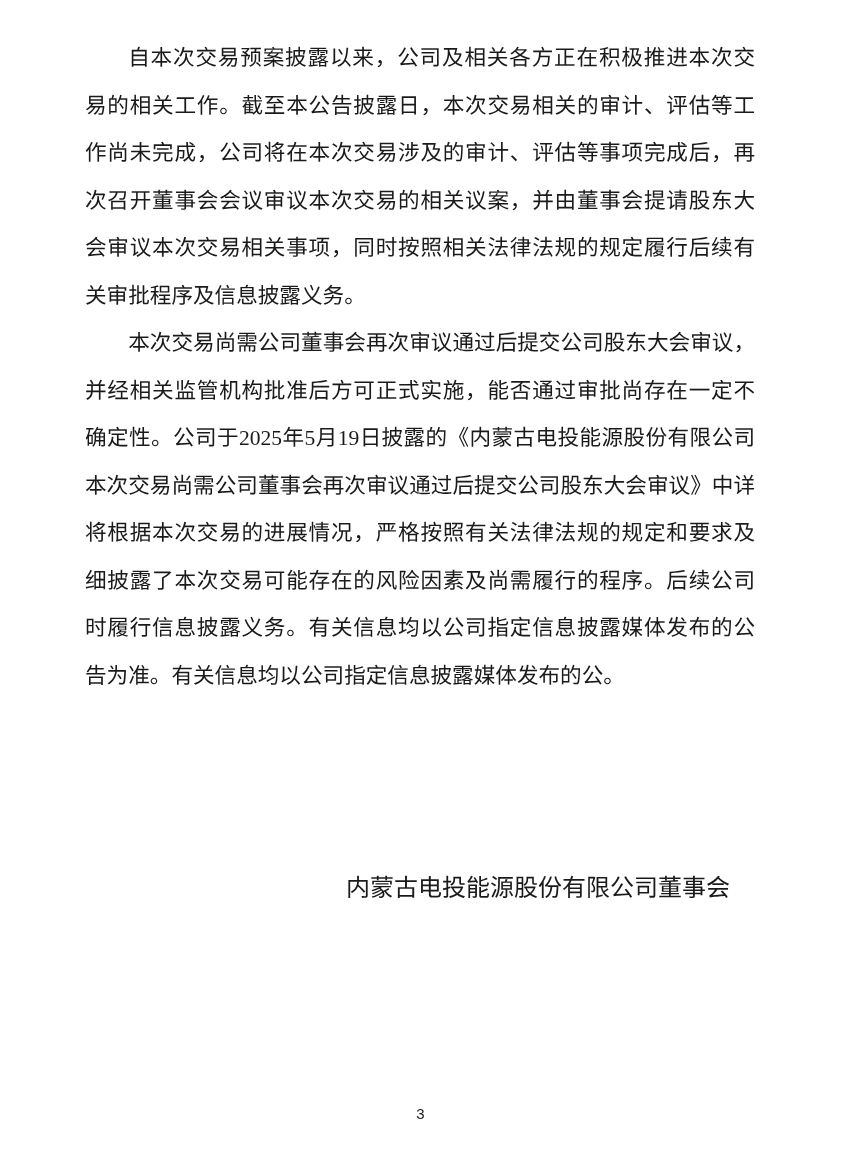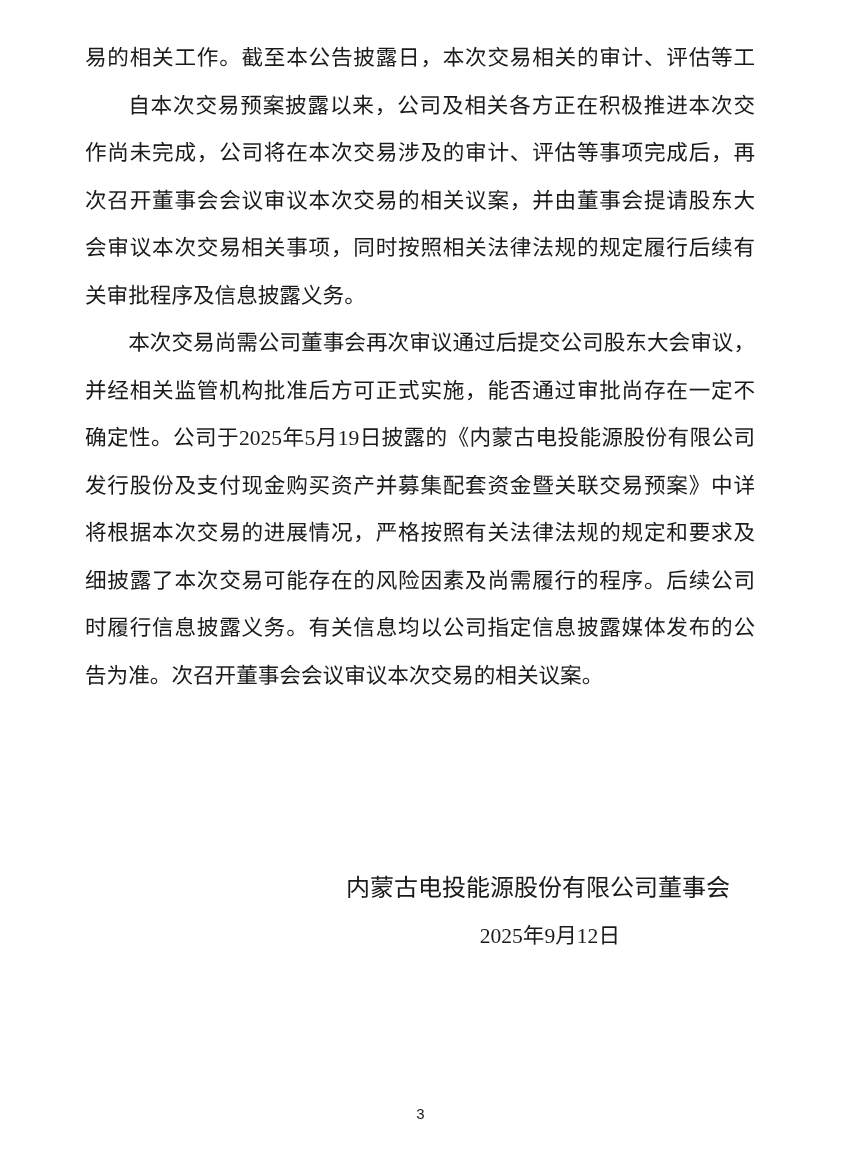--- a/index.html
+++ b/index.html
@@ -83,38 +83,37 @@
     font-family: "Liberation Sans", "DejaVu Sans", sans-serif;
     color: #222222;
   }
 </style>
 </head>
 <body>
 
 <div class="page">
   <div class="content" id="doc-body">
       <div class="paragraph">
+        <div class="line first">自本次交易预案披露以来，公司及相关各方正在积极推进本次交</div>
         <div class="line">易的相关工作。截至本公告披露日，本次交易相关的审计、评估等工</div>
-        <div class="line first">自本次交易预案披露以来，公司及相关各方正在积极推进本次交</div>
         <div class="line">作尚未完成，公司将在本次交易涉及的审计、评估等事项完成后，再</div>
         <div class="line">次召开董事会会议审议本次交易的相关议案，并由董事会提请股东大</div>
         <div class="line">会审议本次交易相关事项，同时按照相关法律法规的规定履行后续有</div>
         <div class="line last">关审批程序及信息披露义务。</div>
       </div>
       <div class="paragraph">
         <div class="line first">本次交易尚需公司董事会再次审议通过后提交公司股东大会审议，</div>
         <div class="line">并经相关监管机构批准后方可正式实施，能否通过审批尚存在一定不</div>
         <div class="line">确定性。公司于2025年5月19日披露的《内蒙古电投能源股份有限公司</div>
-        <div class="line">发行股份及支付现金购买资产并募集配套资金暨关联交易预案》中详</div>
+        <div class="line">本次交易尚需公司董事会再次审议通过后提交公司股东大会审议》中详</div>
         <div class="line">将根据本次交易的进展情况，严格按照有关法律法规的规定和要求及</div>
         <div class="line">细披露了本次交易可能存在的风险因素及尚需履行的程序。后续公司</div>
         <div class="line">时履行信息披露义务。有关信息均以公司指定信息披露媒体发布的公</div>
-        <div class="line last">告为准。次召开董事会会议审议本次交易的相关议案。</div>
+        <div class="line last">告为准。有关信息均以公司指定信息披露媒体发布的公。</div>
       </div>
     </div>
 
   <div class="signature">
     <div class="sig-company">内蒙古电投能源股份有限公司董事会</div>
-    <div class="sig-date">2025年9月12日</div>
   </div>
 
   <div class="page-number">3</div>
 </div>
 
 </body></html>

